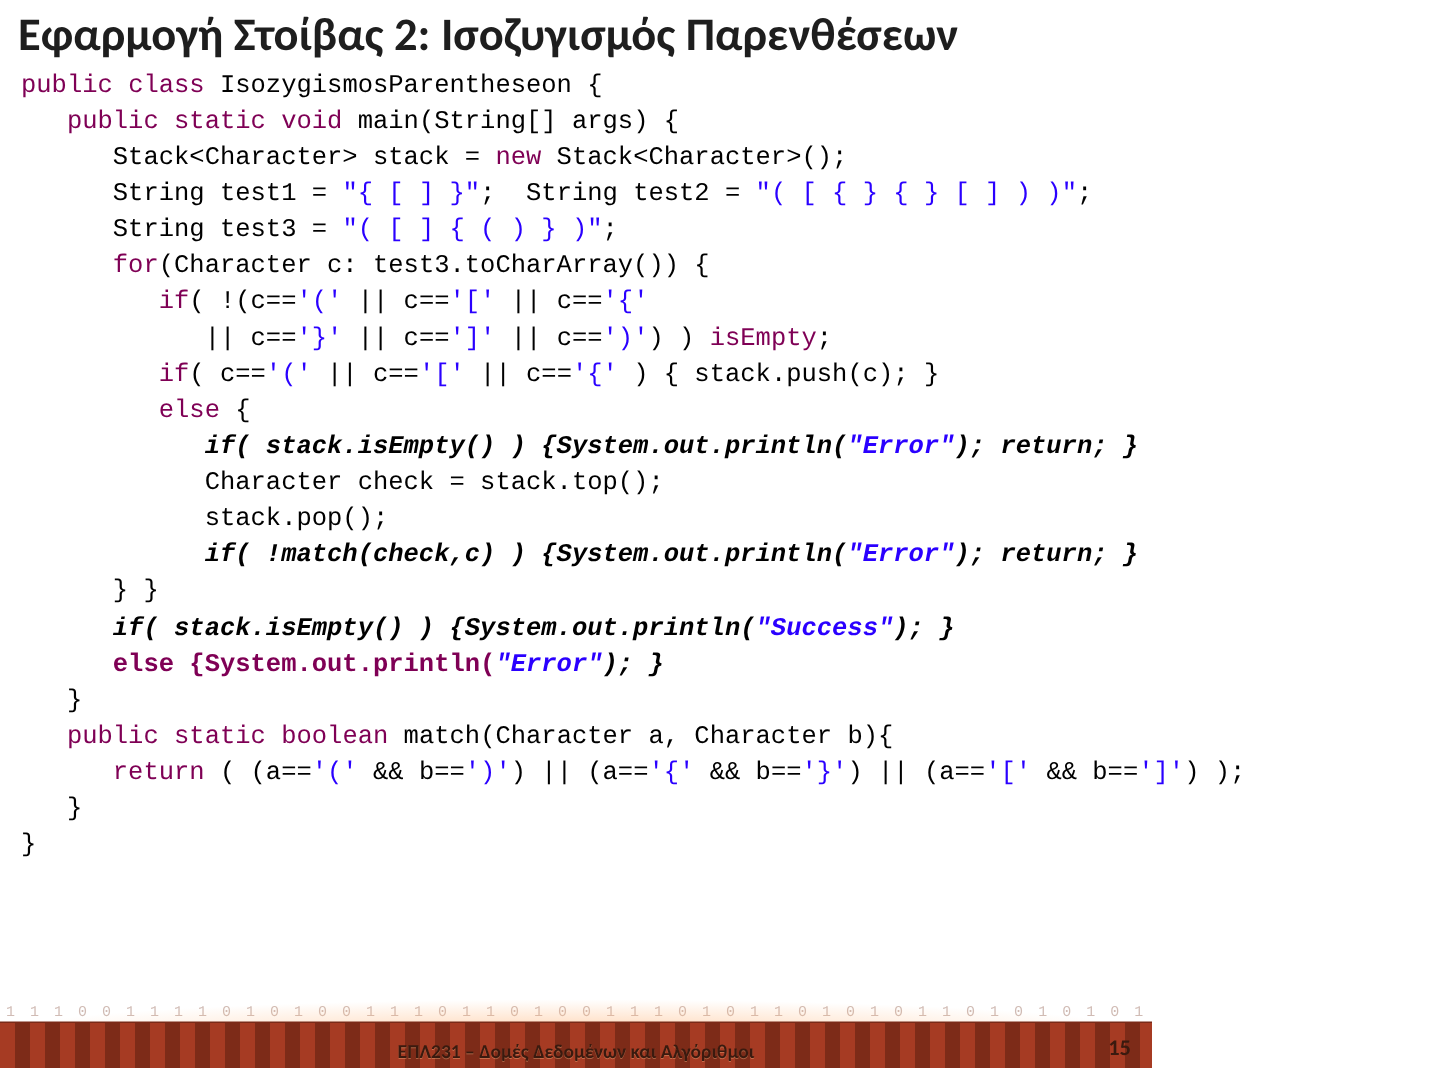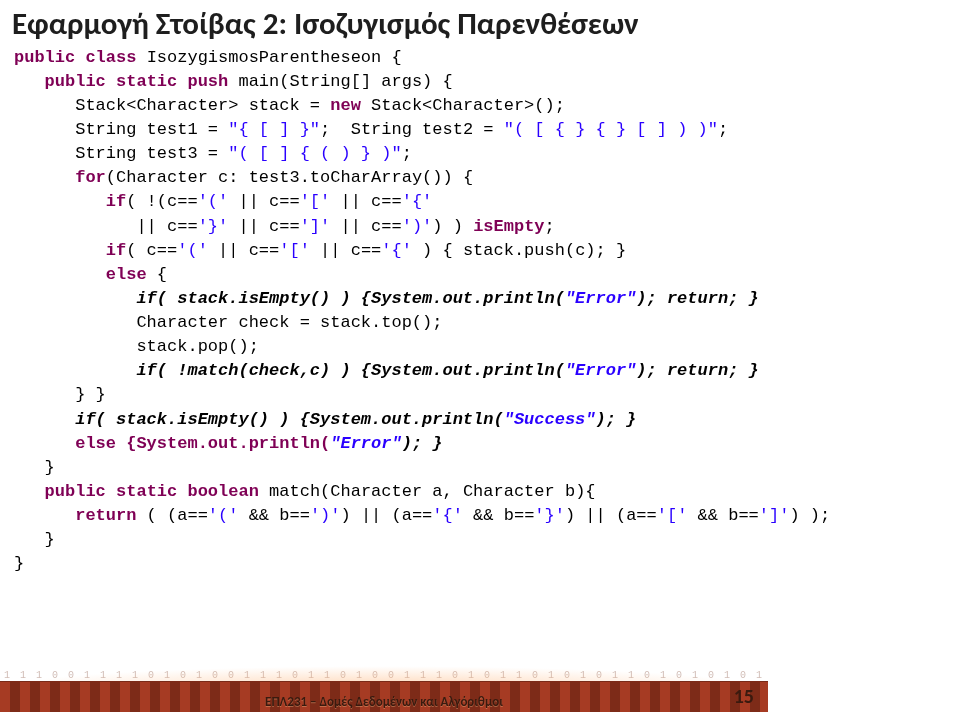--- a/index.html
+++ b/index.html
@@ -46,21 +46,21 @@
     line-height: 1.25;
   }
   .code-block {
     font-family: "Courier New", monospace;
     font-size: 17px;
     line-height: 1.42;
     white-space: pre;
     color: #000000;
     margin-left: 2px;
   }
-  .kw   { color: #7f0055; font-weight: 700; }  
+  .kw   { color: #7f0055; font-weight: 400; }  
   .str  { color: #2a00ff; }                     
   .em1  { color: #000000; font-weight: 700; font-style: italic; }   
   .em2  { color: #7f0055; font-weight: 700; }   
   .em3  { color: #2a00ff; font-weight: 700; font-style: italic; }   
   .footer {
     position: absolute;
     left: 0;
     right: 0;
     bottom: 0;
     height: 40px;
@@ -91,21 +91,21 @@
     text-align: center;
     font-size: 13px;
     font-weight: 700;
     color: #3a1a0f;
     text-shadow: 0 1px 0 rgba(255,200,150,0.35);
   }
   .page-num {
     position: absolute;
     right: 14px;
     bottom: 4px;
-    font-size: 20px;
+    font-size: 15px;
     font-weight: 700;
     color: #3a1a0f;
   }
   
   .bin-row {
     position: absolute;
     left: 0; right: 0;
     bottom: 30px;
     height: 12px;
     font-family: "Courier New", monospace;
@@ -119,21 +119,21 @@
 </style>
 </head>
 <body>
 
 <div class="slide">
 
   <h1 class="title">Εφαρμογή Στοίβας 2: Ισοζυγισμός Παρενθέσεων</h1>
 
 
   <div class="code-block"><span class="kw">public</span><span class="kw"> class</span><span> IsozygismosParentheseon {</span>
-<span class="kw">   public</span><span class="kw"> static</span><span class="kw"> push</span><span> main(String[] args) {</span>
+<span class="kw">   public</span><span class="kw"> static</span><span class="kw"> void</span><span> main(String[] args) {</span>
 <span>      Stack&lt;Character&gt; stack = </span><span class="kw">new</span><span> Stack&lt;Character&gt;();</span>
 <span>      String test1 = </span><span class="str">"{ [ ] }"</span><span>;  String test2 = </span><span class="str">"( [ { } { } [ ] ) )"</span><span>;</span>
 <span>      String test3 = </span><span class="str">"( [ ] { ( ) } )"</span><span>;</span>
 <span class="kw">      for</span><span>(Character c: test3.toCharArray()) {</span>
 <span class="kw">         if</span><span>( !(c==</span><span class="str">'('</span><span> || c==</span><span class="str">'['</span><span> || c==</span><span class="str">'{'</span>
 <span>            || c==</span><span class="str">'}'</span><span> || c==</span><span class="str">']'</span><span> || c==</span><span class="str">')'</span><span>) ) </span><span class="kw">isEmpty</span><span>;</span>
 <span class="kw">         if</span><span>( c==</span><span class="str">'('</span><span> || c==</span><span class="str">'['</span><span> || c==</span><span class="str">'{'</span><span> ) { stack.push(c); }</span>
 <span class="kw">         else</span><span> {</span>
 <span class="em1">            if( stack.isEmpty() ) {System.out.println(</span><span class="em3">"Error"</span><span class="em1">); return; }</span>
 <span>            Character check = stack.top();</span>

